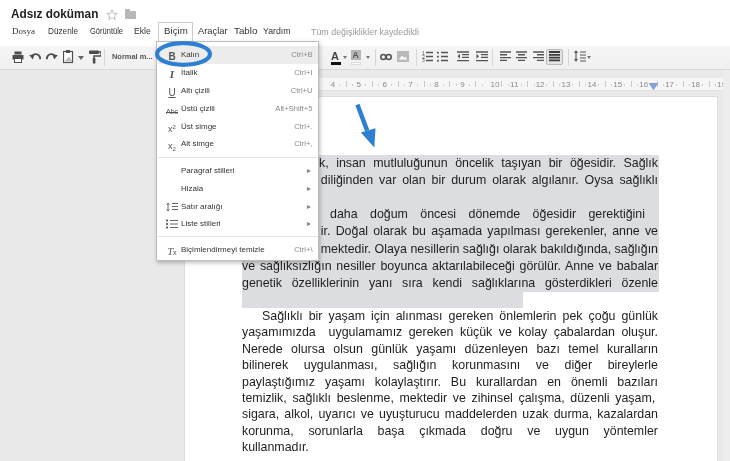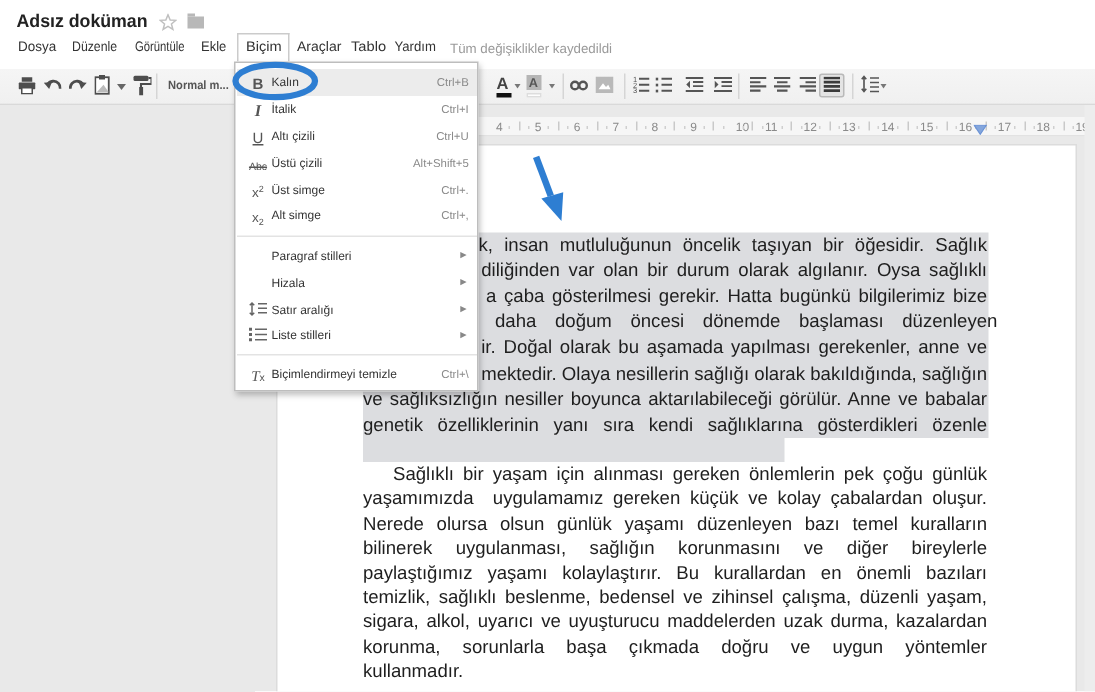--- a/index.html
+++ b/index.html
@@ -8,21 +8,21 @@
 .abs { position:absolute; }
 
 
 #title { position:absolute; left:11px; top:7px; font-size:12.2px; font-weight:bold;
   color:#222; transform:scaleX(0.97); transform-origin:0 50%; }
 #folder { position:absolute; left:124.5px; top:10.5px; width:11.3px; height:8.3px;
   background:#b8b8b8; }
 #folder:before { content:""; position:absolute; left:0; top:-1.8px; width:5px;
   height:2px; background:#b8b8b8; }
 .mbi { position:absolute; top:26px; font-size:9.2px; color:#333; transform-origin:0 50%; }
-#saved { position:absolute; left:300px; top:27px; font-size:8.9px; color:#9a9a9a; }
+#saved { position:absolute; left:311px; top:27px; font-size:8.9px; color:#9a9a9a; }
 #bicimbox { position:absolute; left:157.8px; top:22px; width:35px; height:19px;
   background:#fff; border:1px solid #cbcbcb; border-bottom:none; }
 
 
 #toolbar { position:absolute; left:0; top:45.5px; width:730px; height:24px;
   background:linear-gradient(#f5f5f5,#f0f0f0); border-bottom:1px solid #d9d9d9; }
 .tsep { position:absolute; top:3px; width:1px; height:17px; background:#d5d5d5; }
 
 
 #docarea { position:absolute; left:0; top:69.5px; width:730px; height:391.5px;
@@ -61,21 +61,21 @@
 .msep { position:absolute; left:1px; width:159.5px; height:1px; background:#e3e3e3; }
 </style></head>
 <body>
 <div id="stage">
 
 <div id="title">Adsız doküman</div>
 <svg id="starsvg" class="abs" style="left:106px;top:8.5px" width="12" height="12" viewBox="0 0 12 12">
   <path d="M6 0.8 7.45 4.3 11.2 4.55 8.3 6.95 9.25 10.6 6 8.6 2.75 10.6 3.7 6.95 0.8 4.55 4.55 4.3Z" fill="none" stroke="#c0c0c0" stroke-width="1"></path>
     </svg>
 <div id="folder"></div>
-<span class="mbi" style="left:11.9px;transform:scaleX(0.978);">Dosya</span>
+<span class="mbi" style="left:11.9px;transform:scaleX(0.978);font-family:Liberation Serif, serif;">Dosya</span>
 <span class="mbi" style="left:47.6px;transform:scaleX(0.892);">Düzenle</span>
 <span class="mbi" style="left:90.0px;transform:scaleX(0.819);">Görüntüle</span>
 <span class="mbi" style="left:133.8px;transform:scaleX(0.944);">Ekle</span>
 <span class="mbi" style="left:163.5px;transform:scaleX(1.058);">Biçim</span>
 <span class="mbi" style="left:197.5px;transform:scaleX(1.019);">Araçlar</span>
 <span class="mbi" style="left:233.5px;transform:scaleX(1.064);">Tablo</span>
 <span class="mbi" style="left:263.3px;transform:scaleX(0.953);">Yardım</span>
 <div id="saved">Tüm değişiklikler kaydedildi</div>
 <div id="bicimbox"></div>
 <span class="mbi" style="left:163.5px;z-index:5;transform:scaleX(1.058);">Biçim</span>
@@ -263,32 +263,31 @@
       </svg>
   <div id="page"></div>
   <div id="sb"></div>
 </div>
 
 <div class="hl" style="left:242px;top:155.3px;width:417px;height:136.3px;"></div>
 <div class="hl" style="left:242px;top:291.6px;width:281px;height:16.6px;"></div>
 
 <div class="bl" style="left:319.0px;top:155.0px;word-spacing:4.05px;">k, insan mutluluğunun öncelik taşıyan bir öğesidir. Sağlık</div>
 <div class="bl" style="left:320.8px;top:172.1px;word-spacing:2.46px;">diliğinden var olan bir durum olarak algılanır. Oysa sağlıklı</div>
-<div class="bl" style="left:324.0px;top:189.2px;word-spacing:1.67px;">a çaba gösterilmesi gerekir. Hatta bugünkü bilgilerimiz bize</div>
-<div class="bl" style="left:330.0px;top:206.3px;word-spacing:8.98px;">daha doğum öncesi dönemde başlaması düzenleyen</div>
+<div class="bl" style="left:330.0px;top:206.3px;word-spacing:8.98px;">daha doğum öncesi dönemde öğesidir gerektiğini</div>
 <div class="bl" style="left:320.8px;top:223.4px;word-spacing:1.77px;">ir. Doğal olarak bu aşamada yapılması gerekenler, anne ve</div>
 <div class="bl" style="left:320.8px;top:240.5px;word-spacing:0.07px;">mektedir. Olaya nesillerin sağlığı olarak bakıldığında, sağlığın</div>
 <div class="bl" style="left:242.0px;top:274.8px;word-spacing:6.30px;">genetik özelliklerinin yanı sıra kendi sağlıklarına gösterdikleri özenle</div>
 <div class="bl" style="left:242.0px;top:257.8px;word-spacing:1.38px;">ve sağlıksızlığın nesiller boyunca aktarılabileceği görülür. Anne ve babalar</div>
 <div class="bl" style="left:262.0px;top:308.0px;word-spacing:2.60px;">Sağlıklı bir yaşam için alınması gereken önlemlerin pek çoğu günlük</div>
 <div class="bl" style="left:242.0px;top:324.4px;word-spacing:3.01px;">yaşamımızda  uygulamamız gereken küçük ve kolay çabalardan oluşur.</div>
 <div class="bl" style="left:242.0px;top:340.8px;word-spacing:4.99px;">Nerede olursa olsun günlük yaşamı düzenleyen bazı temel kuralların</div>
 <div class="bl" style="left:242.0px;top:357.2px;word-spacing:12.17px;">bilinerek uygulanması, sağlığın korunmasını ve diğer bireylerle</div>
 <div class="bl" style="left:242.0px;top:373.6px;word-spacing:6.50px;">paylaştığımız yaşamı kolaylaştırır. Bu kurallardan en önemli bazıları</div>
-<div class="bl" style="left:242.0px;top:390.0px;word-spacing:2.24px;">temizlik, sağlıklı beslenme, bedensel ve zihinsel çalışma, düzenli yaşam,</div>
+<div class="bl" style="left:242.0px;top:390.0px;word-spacing:2.24px;">temizlik, sağlıklı beslenme, mektedir ve zihinsel çalışma, düzenli yaşam,</div>
 <div class="bl" style="left:242.0px;top:406.4px;word-spacing:1.72px;">sigara, alkol, uyarıcı ve uyuşturucu maddelerden uzak durma, kazalardan</div>
 <div class="bl" style="left:242.0px;top:422.8px;word-spacing:11.31px;">korunma, sorunlarla başa çıkmada doğru ve uygun yöntemler</div>
 <div class="bl" style="left:242.0px;top:439.2px;">kullanmadır.</div>
 
 <div id="menu">
   <div class="mr" style="top:4.6px;background:#ececec;">
         <span class="mic"><span class="mi" style="font-weight:bold;font-size:10px;">B</span></span>
         <span class="mlb">Kalın</span>
         <span class="msc" style="">Ctrl+B</span>
       </div>

